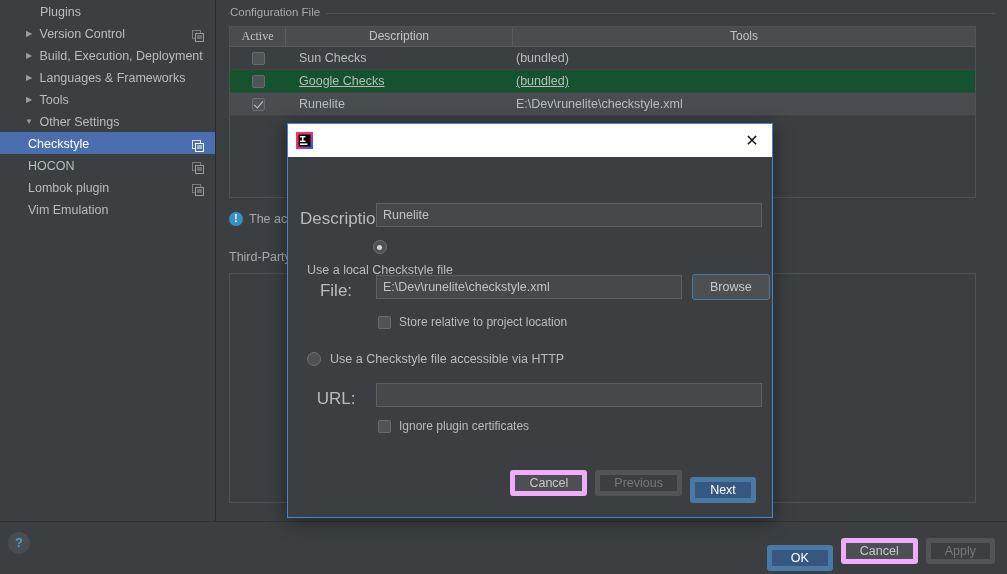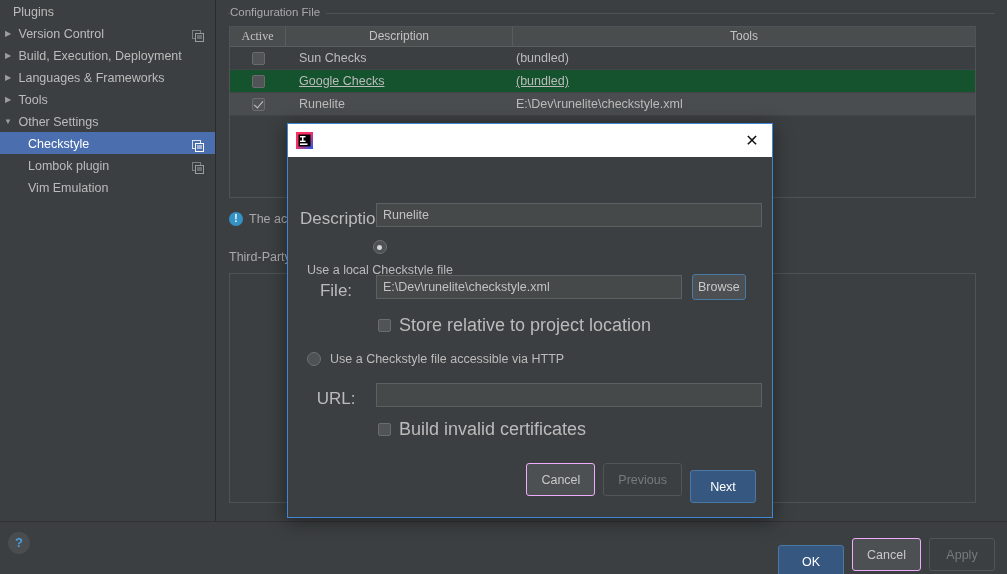--- a/index.html
+++ b/index.html
@@ -28,42 +28,42 @@
     position: absolute;
     left: 0; top: 0;
     width: 215px;
     height: 521px;
     background: #3c3f41;
   }
   .side-row {
     position: relative;
     height: 22px;
     line-height: 22px;
-    padding-left: 2px;
+    padding-left: 23px;
     white-space: nowrap;
     color: #bbbbbb;
     font-size: 12.5px;
   }
   .side-row.selected {
     background: #4b6eaf;
     color: #ffffff;
   }
   .side-row .arrow {
     display: inline-block;
     width: 12px;
     text-align: center;
     font-size: 8px;
     color: #9d9d9d;
     vertical-align: middle;
     margin-right: 1px;
   }
   .side-row .label { vertical-align: middle; }
   .side-row.lvl0 .label { margin-left: 0; }
   .side-row.lvl1 { padding-left: 28px; }
-  .side-row.noarrow { padding-left: 13px; }
+  .side-row.noarrow { padding-left: 40px; }
   .copy-icon {
     position: absolute;
     right: 11px;
     top: 5px;
     width: 12px;
     height: 12px;
   }
 
   
   .main {
@@ -203,24 +203,24 @@
     width: 22px; height: 22px;
     border-radius: 50%;
     background: #4a4d4f;
     color: #4a9ede;
     font-size: 13px;
     font-weight: bold;
     text-align: center;
     line-height: 22px;
   }
   .btn {
-    height: 33px;
+    height: 26px;
     min-width: 66px;
     border-radius: 3px;
-    border: 1px solid #f0abfc;
+    border: 5px solid #f0abfc;
     background: #4c5052;
     color: #c8c8c8;
     font-size: 12.5px;
     display: inline-flex;
     align-items: center;
     justify-content: center;
     box-sizing: border-box;
     padding: 0 14px;
   }
   .btn.primary {
@@ -315,33 +315,33 @@
     left: 3.5px; top: 3.5px;
     width: 5px; height: 5px;
     border-radius: 50%;
     background: #d6d6d6;
   }
   .check-line {
     position: absolute;
     display: flex;
     align-items: center;
     gap: 8px;
-    font-size: 18px;
+    font-size: 12px;
     color: #bbbbbb;
   }
   .browse-btn {
     position: absolute;
     height: 26px;
     border: 1px solid #4a79a6;
     border-radius: 3px;
     background: #4c5052;
     color: #c8c8c8;
     font-size: 12.5px;
     display: flex; align-items: center; justify-content: center;
-    padding: 0 5px;
+    padding: 0 17px;
     box-sizing: border-box;
   }
   .dlg-btns {
     position: absolute;
     right: 16px; bottom: 14px;
     display: flex;
     gap: 8px;
   }
 </style>
 </head>
@@ -393,20 +393,31 @@
       <span class="copy-icon">
         <svg viewBox="0 0 12 12" width="12" height="12">
             <rect x="0.5" y="0.5" width="8" height="8" fill="none" stroke="#dfe5f0"></rect>
             <rect x="3.5" y="3.5" width="8" height="8" fill="#4b6eaf" stroke="#ffffff"></rect>
             <rect x="5" y="5.5" width="5" height="1" fill="#ffffff"></rect>
             <rect x="5" y="7.5" width="5" height="1" fill="#ffffff"></rect>
           </svg>
       </span>
     </div>
 
+    <div class="side-row lvl1">
+      <span class="label">HOCON</span>
+      <span class="copy-icon">
+        <svg viewBox="0 0 12 12" width="12" height="12">
+            <rect x="0.5" y="0.5" width="8" height="8" fill="none" stroke="#7b7e80"></rect>
+            <rect x="3.5" y="3.5" width="8" height="8" fill="#3c3f41" stroke="#9a9d9f"></rect>
+            <rect x="5" y="5.5" width="5" height="1" fill="#9a9d9f"></rect>
+            <rect x="5" y="7.5" width="5" height="1" fill="#9a9d9f"></rect>
+          </svg>
+      </span>
+    </div>
 
     <div class="side-row lvl1">
       <span class="label">Lombok plugin</span>
       <span class="copy-icon">
         <svg viewBox="0 0 12 12" width="12" height="12">
             <rect x="0.5" y="0.5" width="8" height="8" fill="none" stroke="#7b7e80"></rect>
             <rect x="3.5" y="3.5" width="8" height="8" fill="#3c3f41" stroke="#9a9d9f"></rect>
             <rect x="5" y="5.5" width="5" height="1" fill="#9a9d9f"></rect>
             <rect x="5" y="7.5" width="5" height="1" fill="#9a9d9f"></rect>
           </svg>
@@ -517,21 +528,21 @@
       <div class="radio-line" style="left:19px; top:195px;">
         <span class="radio"></span>
         <span>Use a Checkstyle file accessible via HTTP</span>
       </div>
 
       <div class="field-label" style="left:12px; top:232px; width:72px;">URL:</div>
       <div class="tinput" style="left:88px; top:226px; width:386px;"></div>
 
       <div class="check-line" style="left:90px; top:262px;">
         <span class="cbox"></span>
-        <span>Build invalid certificates</span>
+        <span>Ignore plugin certificates</span>
       </div>
 
       <div class="dlg-btns">
         <div class="btn">Cancel</div>
         <div class="btn disabled">Previous</div>
         <div class="btn primary">Next</div>
       </div>
     </div>
   </div>
 </div>

